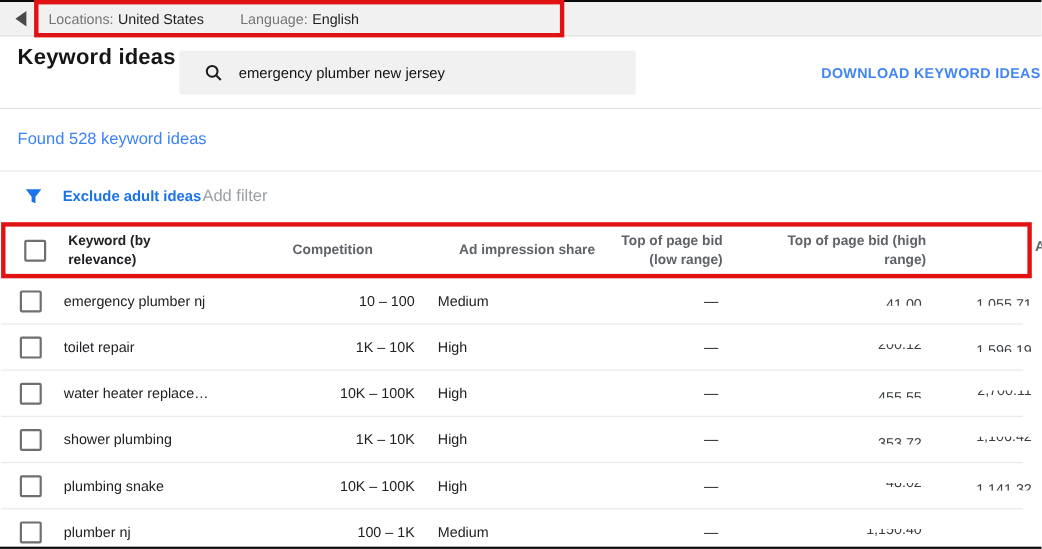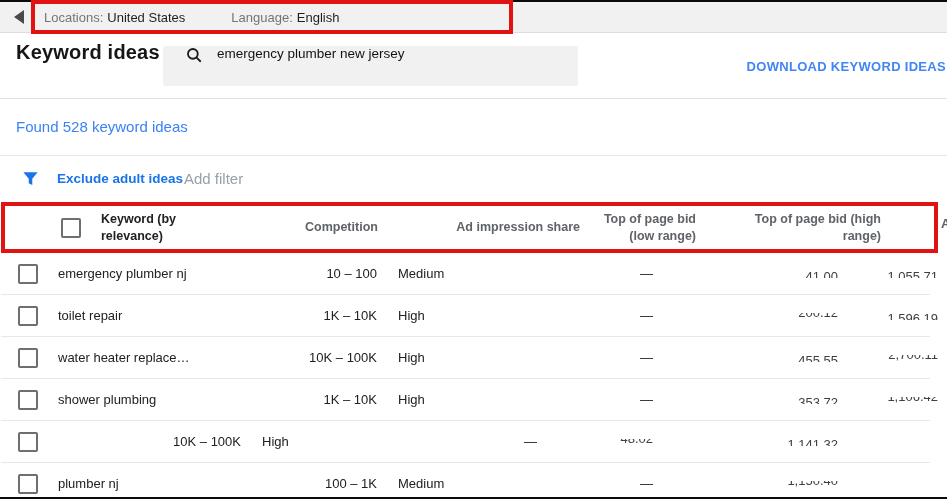--- a/index.html
+++ b/index.html
@@ -11,30 +11,30 @@
   }
   .abs{position:absolute;}
 
   
   .edge-line{left:0;width:947px;height:2px;background:#0b0b0b;}
 
   
   .topbar{left:0;top:2px;width:947px;height:31px;background:#f1f1f1;border-bottom:1px solid #dedede;box-sizing:border-box;}
   .back-arrow{left:14px;top:10px;width:0;height:0;
     border-top:7px solid transparent;border-bottom:7px solid transparent;border-right:10px solid #4a4a4a;cursor:pointer;}
-  .hl-box{border:4px solid #e11212;box-sizing:border-box;background:transparent;padding-left:39px;}
-  .hl-topbar{left:31px;top:0;width:482px;height:34px;display:flex;align-items:center;gap:46px;padding-left:9px;}
+  .hl-box{border:4px solid #e11212;box-sizing:border-box;background:transparent;}
+  .hl-topbar{left:31px;top:0;width:482px;height:34px;display:flex;align-items:center;gap:33px;padding-left:9px;}
   .setting{font-size:13px;white-space:nowrap;cursor:pointer;}
   .setting .lbl{color:#757575;}
   .setting .val{color:#1f1f1f;margin-left:4px;}
 
   
   .page-title{left:16px;top:20px;height:65px;line-height:65px;font-size:20px;font-weight:700;color:#161616;letter-spacing:0.2px;}
   .search-box{left:163px;top:46px;width:415px;height:40px;background:#f1f1f1;border-radius:2px;
-    display:flex;padding-left:22px;box-sizing:border-box;cursor:text;}
+    display:flex;align-items:center;padding-left:22px;box-sizing:border-box;cursor:text;}
   .search-box svg{flex:0 0 auto;}
   .search-text{margin-left:14px;font-size:13.5px;color:#121212;}
   .download-link{right:1px;top:59px;font-size:13px;font-weight:700;color:#4285f4;letter-spacing:0.3px;white-space:nowrap;cursor:pointer;}
 
   .div1{left:0;top:98px;width:947px;height:1px;background:#dfe3e8;}
   .found-text{left:16px;top:99px;height:56px;line-height:56px;font-size:15px;color:#3b82f6;}
   .div2{left:0;top:155px;width:947px;height:1px;background:#e7e7e7;}
 
   
   .filter-row{left:0;top:156px;width:947px;height:46px;}
@@ -166,20 +166,21 @@
       <div class="td c-r">1K – 10K</div>
       <div class="td c-comp">High</div>
       <div class="td c-r dash">—</div>
       <div class="td c-r"><span class="bid-clip top"><span>353.72</span></span></div>
       <div class="td c-r"><span class="bid-clip bot"><span>1,106.42</span></span></div>
     </div>
     <div class="row grid-cols">
       <div>
         <div class="checkbox"></div>
       </div>
+      <div class="td kw">plumbing snake</div>
       <div class="td c-r">10K – 100K</div>
       <div class="td c-comp">High</div>
       <div class="td c-r dash">—</div>
       <div class="td c-r"><span class="bid-clip bot"><span>48.02</span></span></div>
       <div class="td c-r"><span class="bid-clip top"><span>1,141.32</span></span></div>
     </div>
     <div class="row grid-cols">
       <div>
         <div class="checkbox"></div>
       </div>

